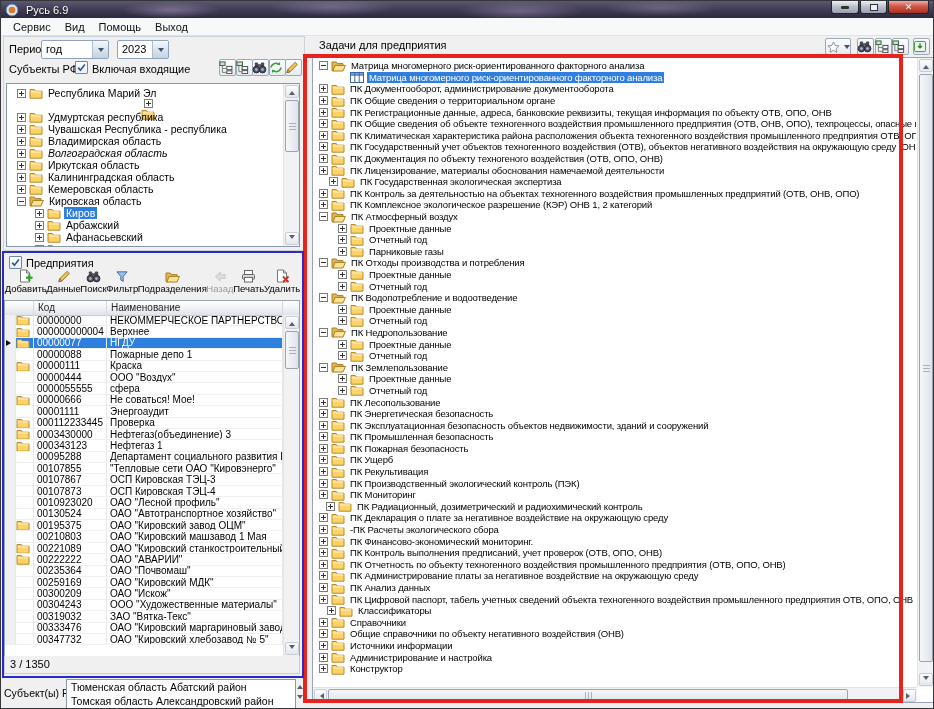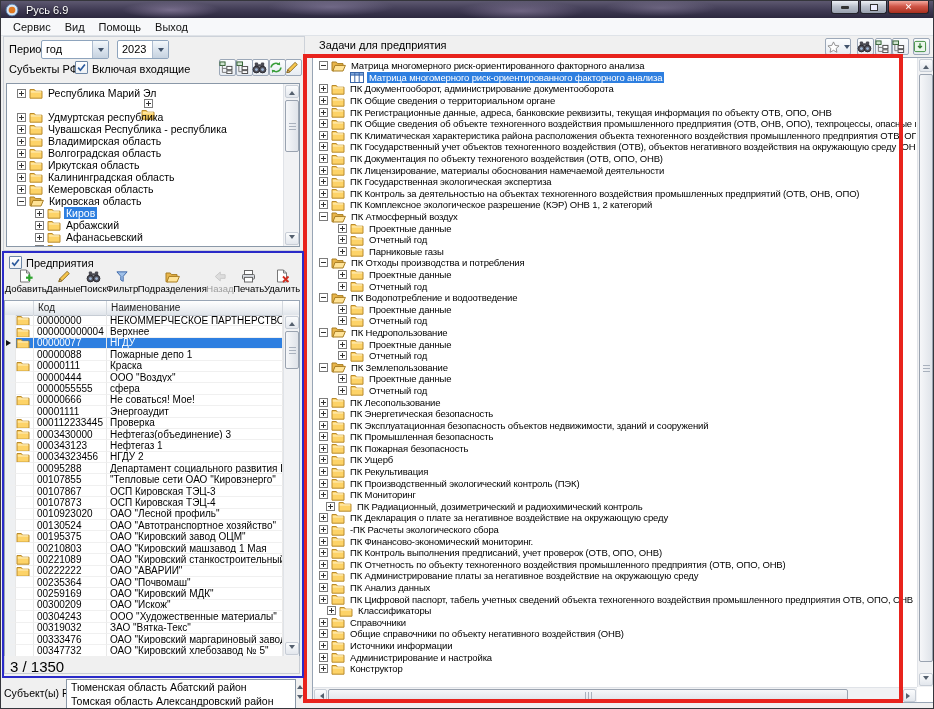--- a/index.html
+++ b/index.html
@@ -93,21 +93,21 @@
   .trow2{display:flex;height:11.4px;font-size:10px;align-items:center;}
   .td{box-sizing:border-box;border-right:1px solid #e8e8e8;border-bottom:1px solid #f0f0f0;height:100%;display:flex;align-items:center;overflow:hidden;white-space:nowrap;}
   .c0{flex:0 0 11px;background:#eef0f2;justify-content:center;}
   .c1{flex:0 0 18px;justify-content:center;}
   .c2{flex:0 0 73px;padding-left:3px;}
   .c3{flex:1;padding-left:3px;}
   .trow2.sel .c1,.trow2.sel .c2,.trow2.sel .c3{background:#2e7fe0;color:#fff;}
   .rowptr{width:0;height:0;border:3px solid transparent;border-left:5px solid #111;}
 
   .counterbar{position:absolute;left:3px;top:655px;width:296px;height:18px;background:#f0f0f0;
-              border:1px solid #c8cdd4;border-top:none;font-size:15px;padding:2px 0 0 5px;box-sizing:border-box;}
+              border:1px solid #c8cdd4;border-top:none;font-size:11px;padding:2px 0 0 5px;box-sizing:border-box;}
 
   
   #footBox{position:absolute;left:65px;top:678px;width:230px;height:31px;background:#fff;border:1px solid #8a98a8;box-sizing:border-box;overflow:hidden;}
   .foot-item{height:13px;font-size:10.5px;padding:1px 0 0 4px;white-space:nowrap;}
   .foot-arrows{position:absolute;left:296px;top:681px;display:flex;flex-direction:column;gap:6px;}
 
   
   #taskBox{position:absolute;left:311px;top:56px;width:622px;height:646px;background:#fff;border:1px solid #98a5b5;box-sizing:border-box;}
   #taskRows{position:absolute;left:1px;top:2px;right:17px;bottom:16px;overflow:hidden;}
 
@@ -222,21 +222,21 @@
         <div class="trow" style="padding-left: 8px;">
           <span class="exp plus"></span>
           <span class="ticon">
             <svg width="14" height="12" viewBox="0 0 14 12">
               <path d="M1 2.5h4.3l1.2 1.7H13v7H1z" fill="#FDD368" stroke="#B98A2C"></path>
               <path d="M1.8 4.9h10.4" stroke="#FFEDB5" stroke-width="1.3"></path>
             </svg>
           </span>
           <span class="tlabel">Владимирская область</span>
         </div>
-        <div class="trow" style="padding-left: 8px;">
+        <div class="trow" style="padding-left: 8px; font-style: italic;">
           <span class="exp plus"></span>
           <span class="ticon">
             <svg width="14" height="12" viewBox="0 0 14 12">
               <path d="M1 2.5h4.3l1.2 1.7H13v7H1z" fill="#FDD368" stroke="#B98A2C"></path>
               <path d="M1.8 4.9h10.4" stroke="#FFEDB5" stroke-width="1.3"></path>
             </svg>
           </span>
           <span class="tlabel">Волгоградская область</span>
         </div>
         <div class="trow" style="padding-left: 8px;">
@@ -557,33 +557,20 @@
                 <path d="M1 2.5h4.3l1.2 1.7H13v7H1z" fill="#FDD368" stroke="#B98A2C"></path>
                 <path d="M1.8 4.9h10.4" stroke="#FFEDB5" stroke-width="1.3"></path>
               </svg>
             </span>
           </span>
           <span class="td c2">000343123</span>
           <span class="td c3">Нефтегаз 1</span>
         </div>
         <div class="trow2">
           <span class="td c0"></span>
-          <span class="td c1">
-            <span class="ticon">
-              <svg width="14" height="12" viewBox="0 0 14 12">
-                <path d="M1 2.5h4.3l1.2 1.7H13v7H1z" fill="#FDD368" stroke="#B98A2C"></path>
-                <path d="M1.8 4.9h10.4" stroke="#FFEDB5" stroke-width="1.3"></path>
-              </svg>
-            </span>
-          </span>
-          <span class="td c2">00034323456</span>
-          <span class="td c3">НГДУ 2</span>
-        </div>
-        <div class="trow2">
-          <span class="td c0"></span>
           <span class="td c1"></span>
           <span class="td c2">00095288</span>
           <span class="td c3">Департамент социального развития Кировск</span>
         </div>
         <div class="trow2">
           <span class="td c0"></span>
           <span class="td c1"></span>
           <span class="td c2">00107855</span>
           <span class="td c3">"Тепловые сети ОАО "Кировэнерго"</span>
         </div>
@@ -823,21 +810,21 @@
         <div class="trow" style="padding-left: 5px;">
           <span class="exp plus"></span>
           <span class="ticon">
             <svg width="14" height="12" viewBox="0 0 14 12">
               <path d="M1 2.5h4.3l1.2 1.7H13v7H1z" fill="#FDD368" stroke="#B98A2C"></path>
               <path d="M1.8 4.9h10.4" stroke="#FFEDB5" stroke-width="1.3"></path>
             </svg>
           </span>
           <span class="tlabel">ПК Лицензирование, материалы обоснования намечаемой деятельности</span>
         </div>
-        <div class="trow" style="padding-left: 5px;">
+        <div class="trow" style="padding-left: 15px;">
           <span class="exp plus"></span>
           <span class="ticon">
             <svg width="14" height="12" viewBox="0 0 14 12">
               <path d="M1 2.5h4.3l1.2 1.7H13v7H1z" fill="#FDD368" stroke="#B98A2C"></path>
               <path d="M1.8 4.9h10.4" stroke="#FFEDB5" stroke-width="1.3"></path>
             </svg>
           </span>
           <span class="tlabel">ПК Государственная экологическая экспертиза</span>
         </div>
         <div class="trow" style="padding-left: 5px;">

